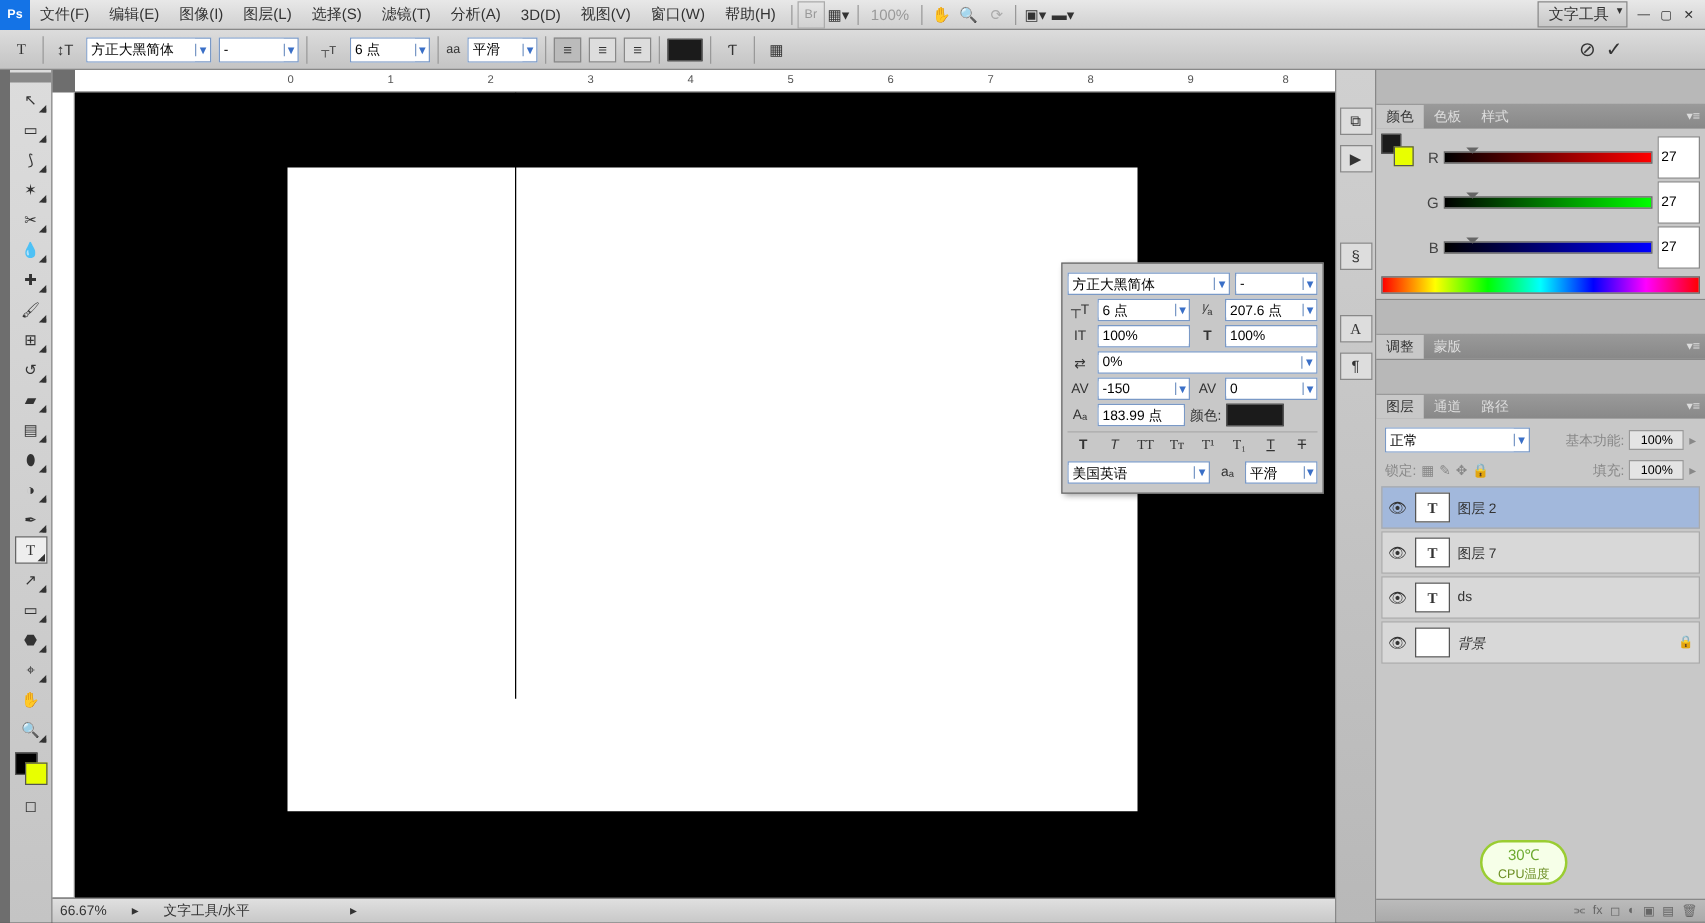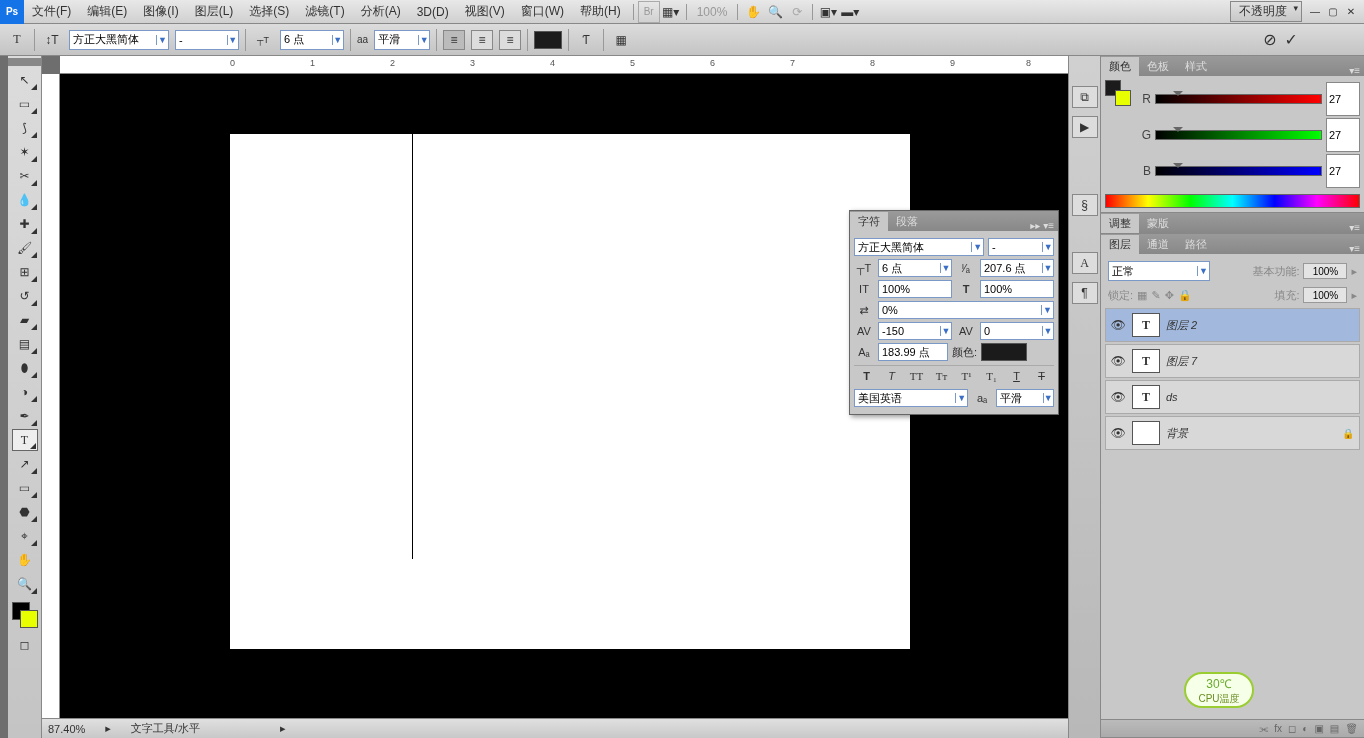--- a/index.html
+++ b/index.html
@@ -48,42 +48,42 @@
 .canvas-outer { flex: 1; background: #000; position: relative; overflow: hidden; }
 .canvas { position: absolute; background: #fff; }
 .text-cursor { position: absolute; width: 1px; background: #000; }
 .status-bar { height: 20px; background: linear-gradient(#e0e0e0,#c8c8c8); border-top: 1px solid #888; display: flex; align-items: center; font-size: 11px; padding: 0 6px; gap: 20px; }
 
 .dock { width: 32px; background: linear-gradient(#d0d0d0,#b8b8b8); border-left: 1px solid #888; display: flex; flex-direction: column; align-items: center; padding-top: 30px; gap: 8px; }
 .dock-btn { width: 26px; height: 22px; border: 1px solid #888; background: #ddd; display: flex; align-items: center; justify-content: center; font-size: 12px; }
 
 .panels { width: 264px; background: #b8b8b8; border-left: 1px solid #888; display: flex; flex-direction: column; }
 .panel { border-bottom: 1px solid #888; }
-.panel-tabs { height: 20px; background: linear-gradient(#9a9a9a,#888); display: flex; align-items: flex-end; }
+.panel-tabs { height: 20px; background: linear-gradient(#9a9a9a,#888); display: flex; align-items: center; margin-top: 27px; }
 .ptab { padding: 2px 8px; font-size: 11px; color: #ddd; }
 .ptab.active { background: #c8c8c8; color: #333; }
 .panel-menu { margin-left: auto; padding: 0 4px; color: #ddd; font-size: 10px; }
 .panel-body { background: #c8c8c8; padding: 4px; }
 
 .color-panel .rgb-row { display: flex; align-items: center; gap: 4px; margin: 2px 0; }
 .color-panel .rgb-row .lab { width: 14px; color: #444; text-align: right; }
 .color-panel .rgb-slider { flex: 1; height: 10px; border: 1px solid #666; position: relative; }
 .rgb-slider.red { background: linear-gradient(90deg,#000,red); }
 .rgb-slider.green { background: linear-gradient(90deg,#000,lime); }
 .rgb-slider.blue { background: linear-gradient(90deg,#000,blue); }
 .rgb-slider .th { position: absolute; top: -4px; width: 0; height: 0; border: 5px solid transparent; border-top-color: #666; }
 .rgb-val { width: 34px; height: 16px; border: 1px solid #888; background: #fff; font-size: 11px; padding: 16px 2px; }
 .color-strip { height: 14px; background: linear-gradient(90deg,red,yellow,lime,cyan,blue,magenta,red); border: 1px solid #666; margin-top: 4px; }
 
 .layers-body { min-height: 180px; }
 .layer-row { display: flex; align-items: center; gap: 6px; padding: 4px; border: 1px solid #aaa; margin: 2px 0; background: #d8d8d8; }
 .layer-row.selected { background: #a2b8dc; }
 .eye { width: 16px; text-align: center; }
 .layer-thumb { width: 28px; height: 24px; border: 1px solid #555; background: #fff; display: flex; align-items: center; justify-content: center; font-weight: bold; font-family: serif; }
-.layer-name { font-size: 11px; font-style: italic; }
+.layer-name { font-size: 11px; }
 .layer-name.italic { font-style: italic; }
 .lock-icn { margin-left: auto; font-size: 10px; }
 .layer-opts { display: flex; align-items: center; gap: 4px; padding: 3px; font-size: 11px; color: #888; }
 .mini-input { width: 44px; height: 16px; border: 1px solid #999; background: #e4e4e4; font-size: 10px; text-align: center; }
 .lock-row { display: flex; align-items: center; gap: 4px; padding: 3px; font-size: 11px; color: #888; }
 .lock-row .lbl { color: #888; }
 
 .char-panel { position: absolute; top: 210px; left: 849px; width: 210px; background: #c8c8c8; border: 1px solid #666; box-shadow: 2px 2px 5px rgba(0,0,0,0.4); z-index: 50; }
 .char-body { padding: 4px; }
 .char-row { display: flex; align-items: center; gap: 4px; margin: 3px 0; }
@@ -124,21 +124,21 @@
   <div class="menu-sep"></div>
   <span class="zoom-pct">100%</span>
   <div class="menu-sep"></div>
   <span class="opt-icon" style="color:#aaa;">✋</span>
   <span class="opt-icon" style="color:#aaa;">🔍</span>
   <span class="opt-icon" style="color:#aaa;">⟳</span>
   <div class="menu-sep"></div>
   <span class="opt-icon">▣▾</span>
   <span class="opt-icon">▬▾</span>
   <div class="right-gap"></div>
-  <div class="workspace-dd">不透明度</div>
+  <div class="workspace-dd">文字工具</div>
   <div class="win-btns">
     <span class="win-btn">—</span>
     <span class="win-btn">▢</span>
     <span class="win-btn">✕</span>
   </div>
 </div>
 
 <div class="optionsbar">
   <span class="opt-icon" style="font-family:serif;">T</span>
   <span class="sep"></span>
@@ -228,21 +228,21 @@
       <span class="ruler-tick" style="left:966px">8</span>
     </div>
     <div class="canvas-zone">
       <div class="ruler-v"></div>
       <div class="canvas-outer">
         <div class="canvas" style="left:170px; top:60px; width:680px; height:515px;"></div>
         <div class="text-cursor" style="left:352px; top:0; height:485px;"></div>
       </div>
     </div>
     <div class="status-bar">
-      <span>87.40%</span>
+      <span>66.67%</span>
       <span>▸</span>
       <span>文字工具/水平</span>
       <span style="margin-left:60px">▸</span>
     </div>
   </div>
 
   <div class="dock">
     <div class="dock-btn">⧉</div>
     <div class="dock-btn">▶</div>
     <div style="height:40px"></div>
@@ -305,21 +305,21 @@
 
     <div class="panel" style="flex:1;display:flex;flex-direction:column;">
       <div class="panel-tabs">
         <span class="ptab active">图层</span>
         <span class="ptab">通道</span>
         <span class="ptab">路径</span>
         <span class="panel-menu">▾≡</span>
       </div>
       <div class="panel-body layers-body" style="flex:1">
         <div class="layer-opts">
-          <div class="combo" style="width:102px">
+          <div class="combo" style="width:116px">
             <input value="正常" style="">
             <span class="caret">▼</span>
           </div>
           <span style="flex:1"></span>
           <span>基本功能:</span>
           <input class="mini-input" value="100%" style="">
           <span>▸</span>
         </div>
         <div class="lock-row">
           <span class="lbl">锁定:</span>
@@ -361,25 +361,20 @@
         <span>◐</span>
         <span>▣</span>
         <span>▤</span>
         <span>🗑</span>
       </div>
     </div>
   </div>
 </div>
 
 <div class="char-panel">
-  <div class="panel-tabs">
-    <span class="ptab active">字符</span>
-    <span class="ptab">段落</span>
-    <span class="panel-menu">▸▸ ▾≡</span>
-  </div>
   <div class="char-body">
     <div class="char-row">
       <div class="mini-combo" style="flex:2">
           <input value="方正大黑简体" style="">
           <span class="caret">▼</span>
         </div>
       <div class="mini-combo" style="flex:1">
           <input value="-" style="">
           <span class="caret">▼</span>
         </div>

